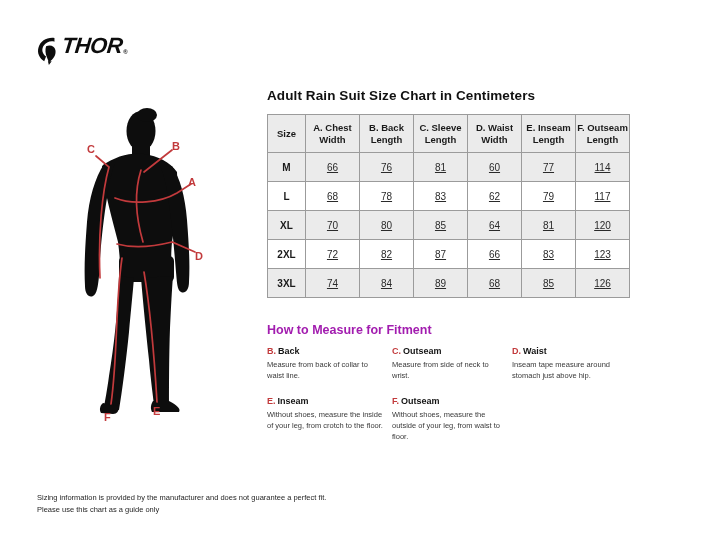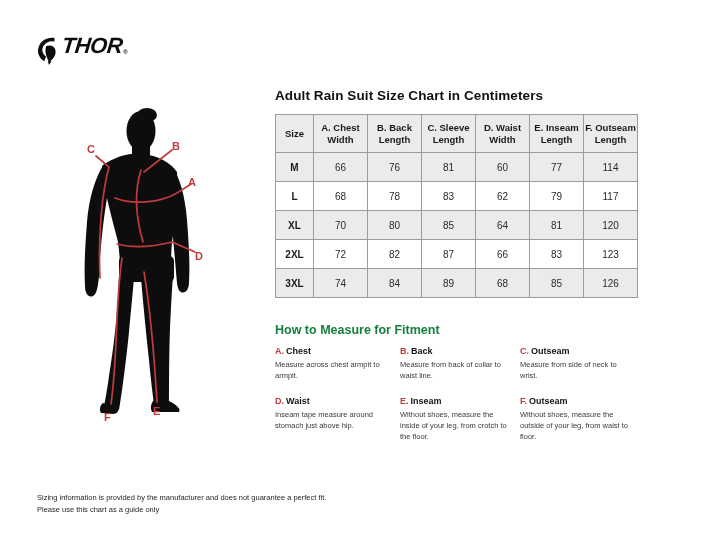--- a/index.html
+++ b/index.html
@@ -14,34 +14,34 @@
   .reg{font-size:6px;font-weight:700;color:#0d0d0d;margin-left:1px;margin-top:14px;}
 
   
   .figure{position:absolute;left:60px;top:100px;}
   .figure .body{fill:#0d0d0d;}
   .figure .mline{fill:none;stroke:#c23a3c;stroke-width:1.7;stroke-linecap:round;}
   .figure .flabel{fill:#c23a3c;font-size:11px;font-weight:bold;
                   font-family:"Liberation Sans",sans-serif;}
 
   
-  .right{position:absolute;left:267px;top:88px;width:364px;margin-left:8px;}
+  .right{position:absolute;left:267px;top:88px;width:364px;}
   .chart-title{font-size:13.5px;font-weight:bold;color:#111;margin:0 0 11px 0;letter-spacing:0.1px;}
 
   table{border-collapse:collapse;width:362px;table-layout:fixed;border-radius:8px;}
   th,td{border:1px solid #9b9b9b;text-align:center;vertical-align:middle;padding:0;}
   thead th{height:33px;font-size:9.5px;font-weight:bold;background:#ebebeb;color:#1a1a1a;
            line-height:1.25;padding:2px 1px;}
   tbody th{font-size:10px;font-weight:bold;color:#1a1a1a;}
-  tbody td{font-size:10px;font-weight:normal;color:#2a2a2a;}
+  tbody td{font-size:10px;font-weight:normal;color:#2a2a2a;text-decoration:underline;}
   tbody tr{height:29px;}
   tbody tr:nth-child(odd) th,tbody tr:nth-child(odd) td{background:#ebebeb;}
   tbody tr:nth-child(even) th,tbody tr:nth-child(even) td{background:#ffffff;}
 
-  .fitment-title{font-size:12.5px;font-weight:bold;color:#15803d;margin:25px 0 9px 0;}
+  .fitment-title{font-size:12.5px;font-weight:bold;color:#a21caf;margin:25px 0 9px 0;}
   .fit-grid{display:grid;grid-template-columns:125px 120px 117px;row-gap:14px;}
   .fit-name{font-size:9px;font-weight:bold;color:#141414;margin-bottom:4px;}
   .fit-letter{color:#c23a3c;margin-right:2px;}
   .fit-desc{font-size:7.5px;color:#3a3a3a;line-height:1.45;padding-right:6px;}
 
   .footer{position:absolute;left:37px;top:492px;font-size:7.5px;color:#262626;line-height:1.6;}
 </style>
 </head>
 <body>
 
@@ -160,26 +160,20 @@
           <td>126</td>
         </tr>
       </tbody>
     </table>
 
     <h2 class="fitment-title">How to Measure for Fitment</h2>
 
     <div class="fit-grid">
       <div class="fit-item">
         <div class="fit-name">
-          <span class="fit-letter">A.</span><span>Chest</span>
-        </div>
-        <div class="fit-desc">Measure across chest armpit to armpit.</div>
-      </div>
-      <div class="fit-item">
-        <div class="fit-name">
           <span class="fit-letter">B.</span><span>Back</span>
         </div>
         <div class="fit-desc">Measure from back of collar to waist line.</div>
       </div>
       <div class="fit-item">
         <div class="fit-name">
           <span class="fit-letter">C.</span><span>Outseam</span>
         </div>
         <div class="fit-desc">Measure from side of neck to wrist.</div>
       </div>

